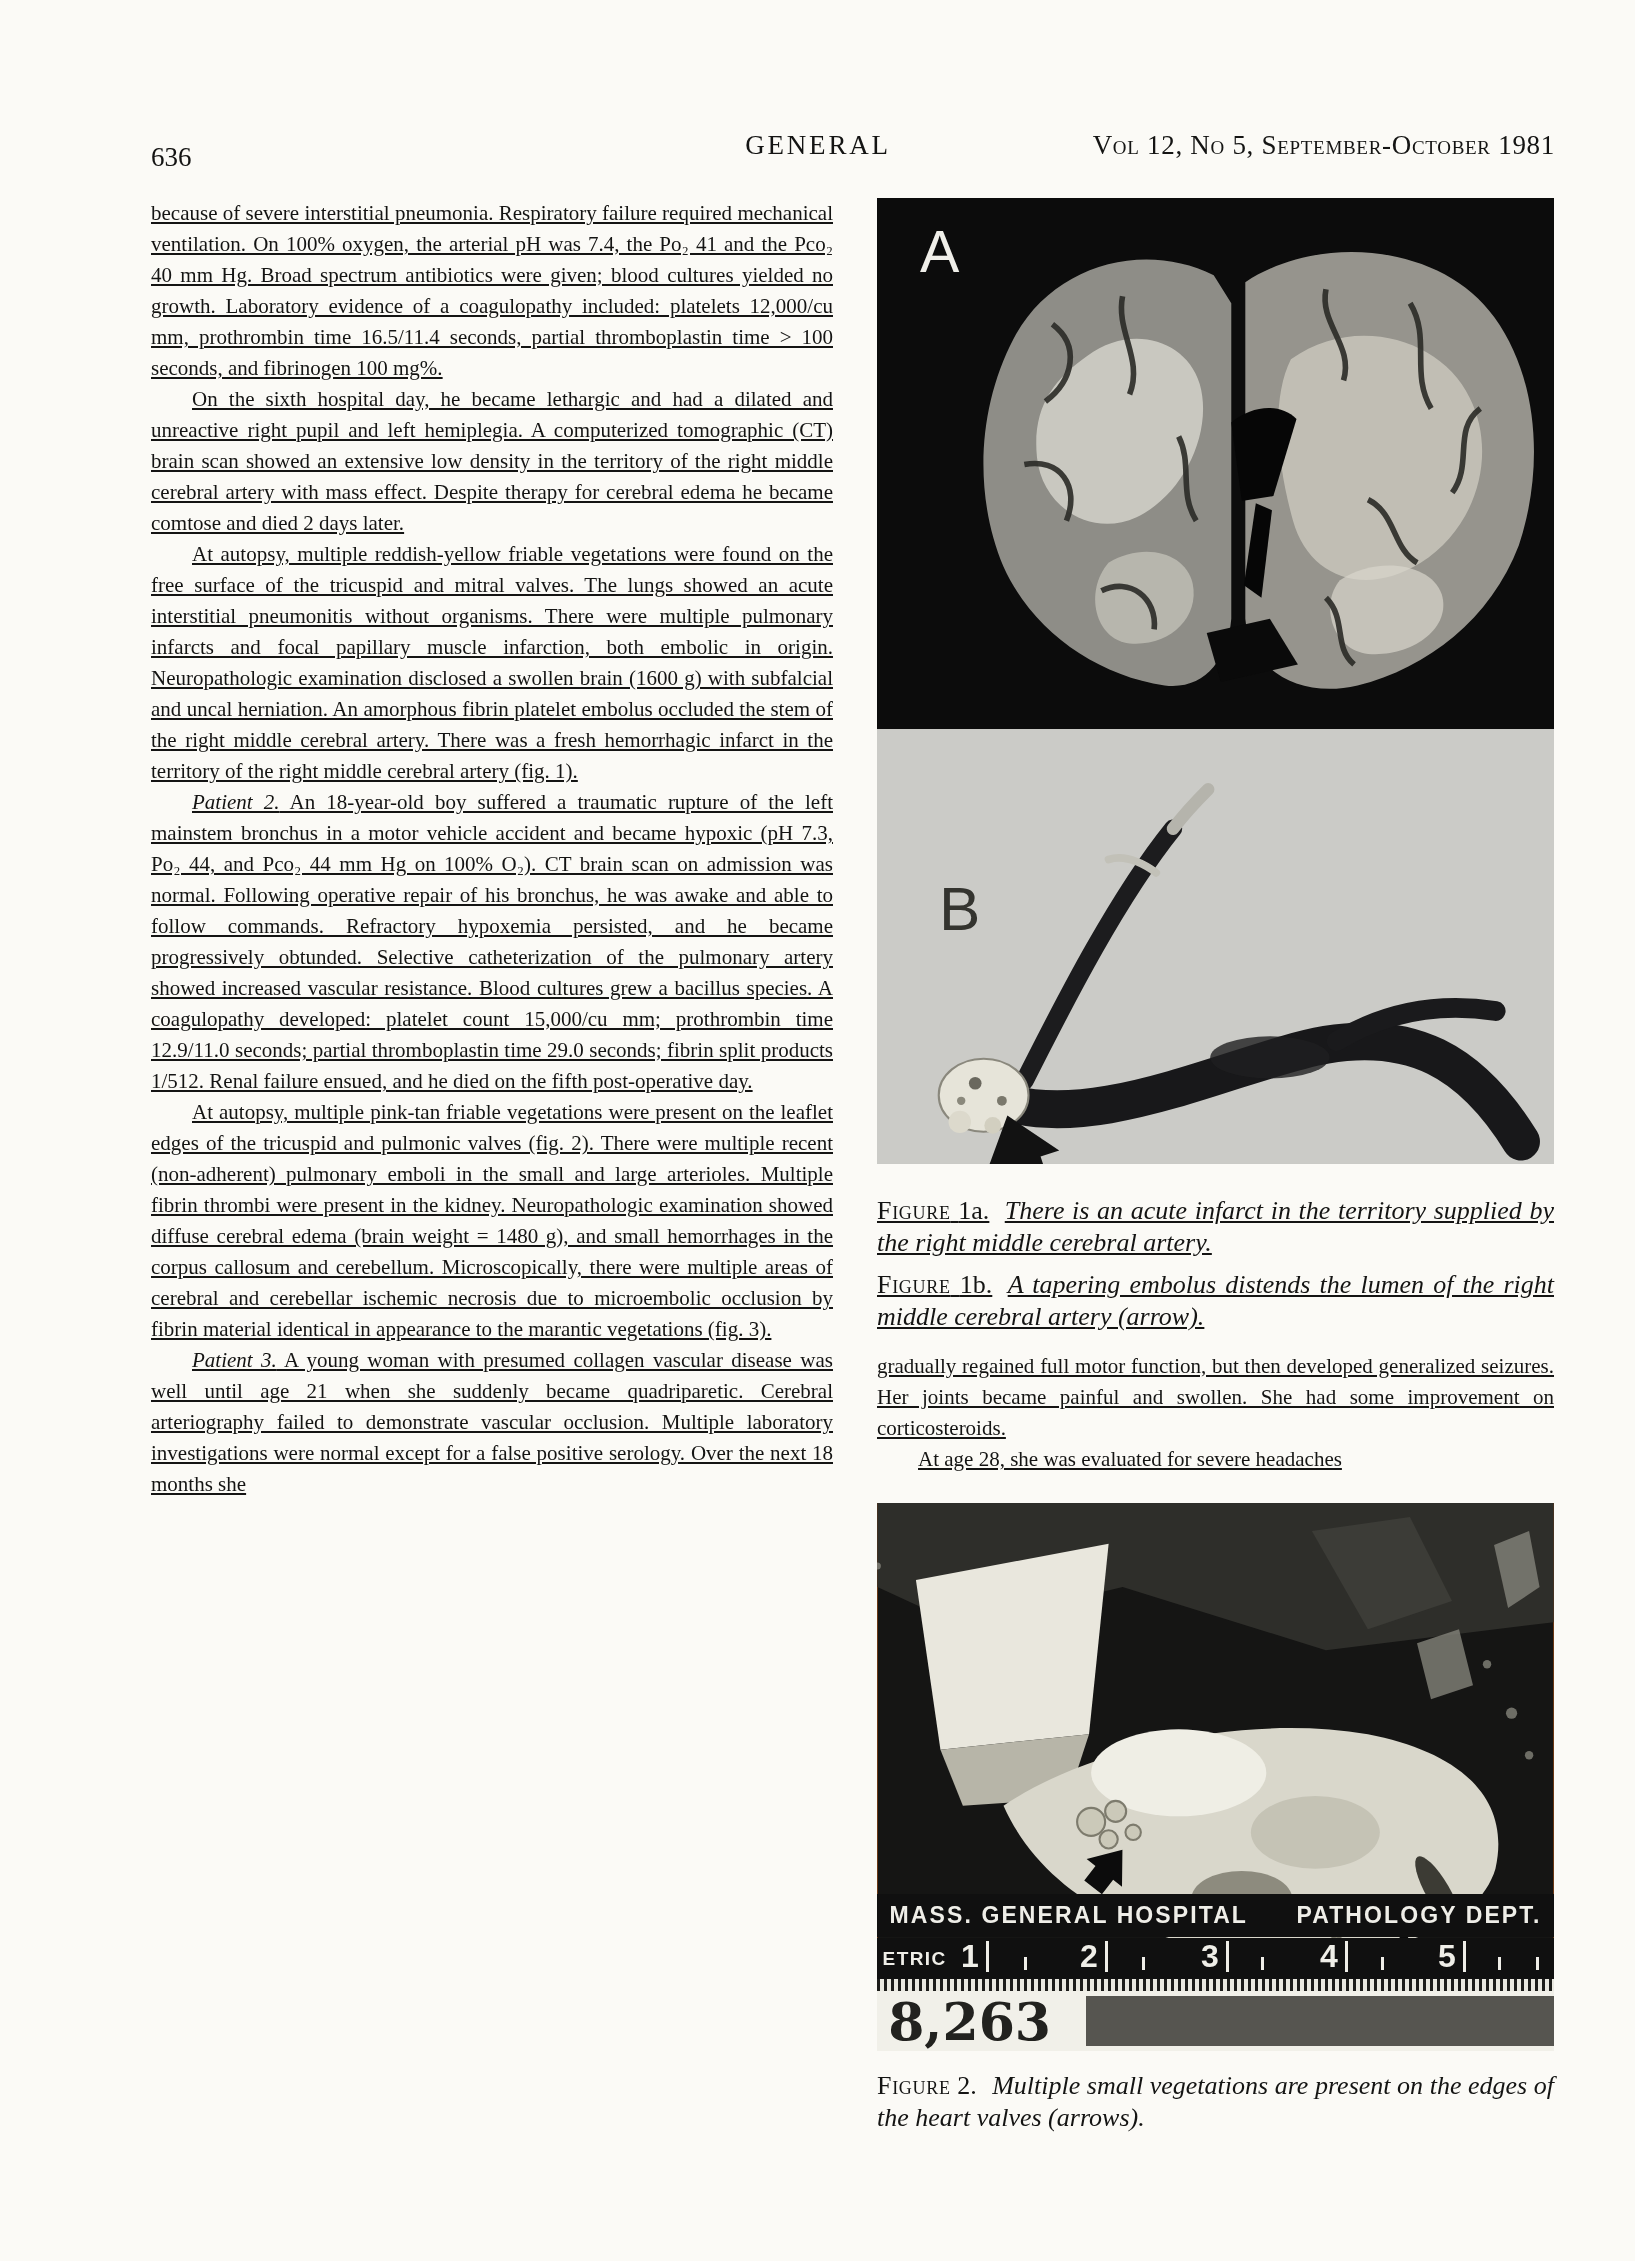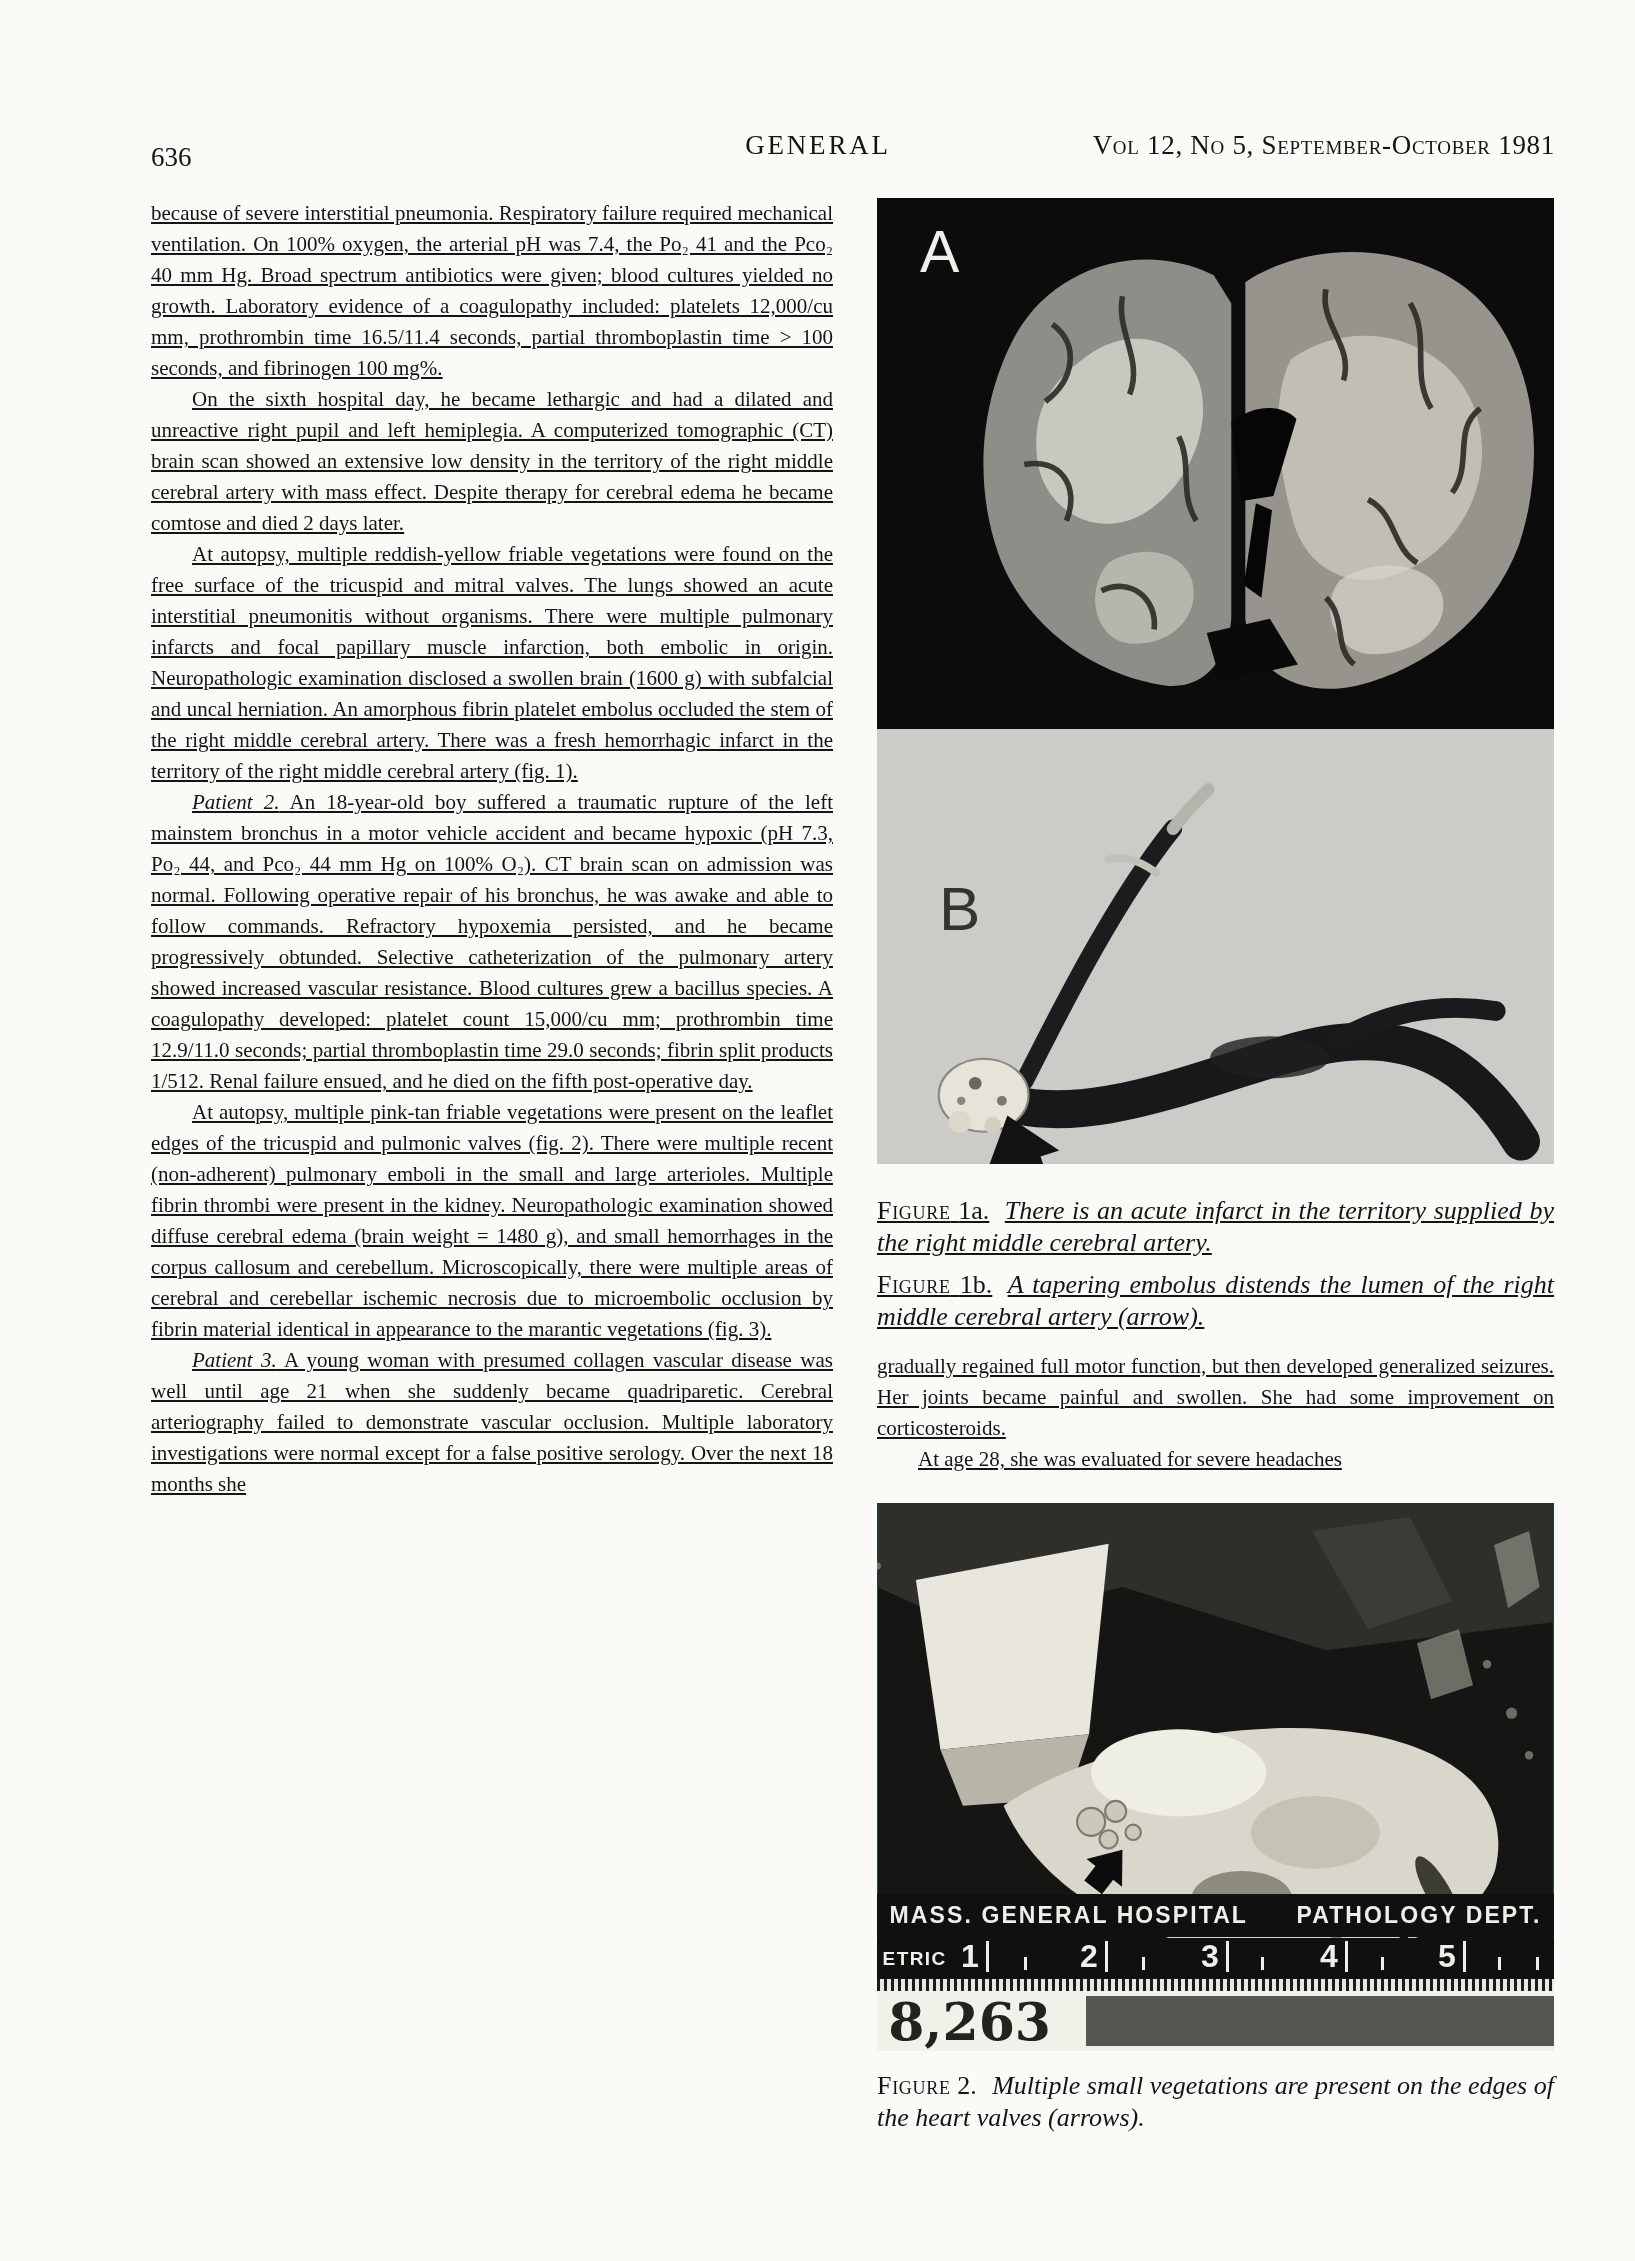--- a/index.html
+++ b/index.html
@@ -17,21 +17,21 @@
   #left-column{left:151px;top:198px;width:682px;}
   #right-column{left:877px;top:198px;width:677px;}
   .bodytext{font-size:21px;line-height:31px;text-align:justify;text-decoration:underline;}
   p.para{margin:0;}
   p.para.indent{text-indent:41px;}
   span.lead{font-style:italic;}
   
   .photo{position:relative;overflow:hidden;}
   #figure-1a{width:677px;height:531px;background:#0c0c0c;}
   #figure-1b{width:677px;height:435px;background:#cbcbc7;}
-  #figure-2{width:677px;height:548px;background:#14b8a6;margin-top:28px;}
+  #figure-2{width:677px;height:548px;background:#f97316;margin-top:28px;}
   .panel-label{position:absolute;font-family:"Liberation Sans","DejaVu Sans",sans-serif;}
   #panel-label-a{left:43px;top:19.6px;font-size:59px;color:#f0efe9;}
   #panel-label-b{left:62px;top:144px;font-size:62px;color:#34342f;}
   svg{display:block;}
   
   .caption{font-size:26px;line-height:32px;text-align:justify;margin:0;}
   .cap-block{margin-top:9.8px;}
   #captions-1{margin-top:31px;text-decoration:underline;}
   .cap-label{margin-right:15.4px;}
   .cap-word{font-variant:small-caps;letter-spacing:0.7px;}

